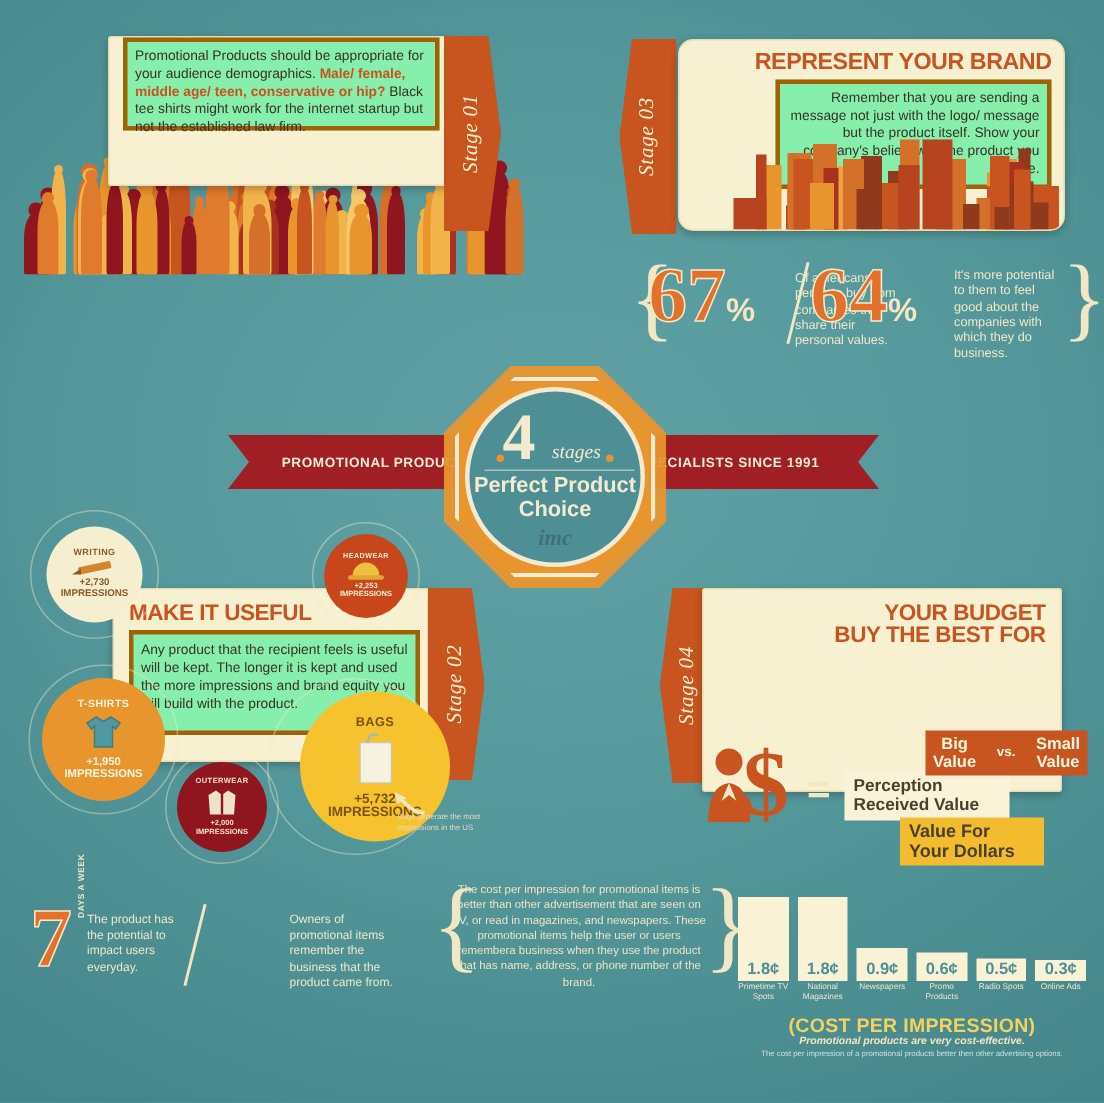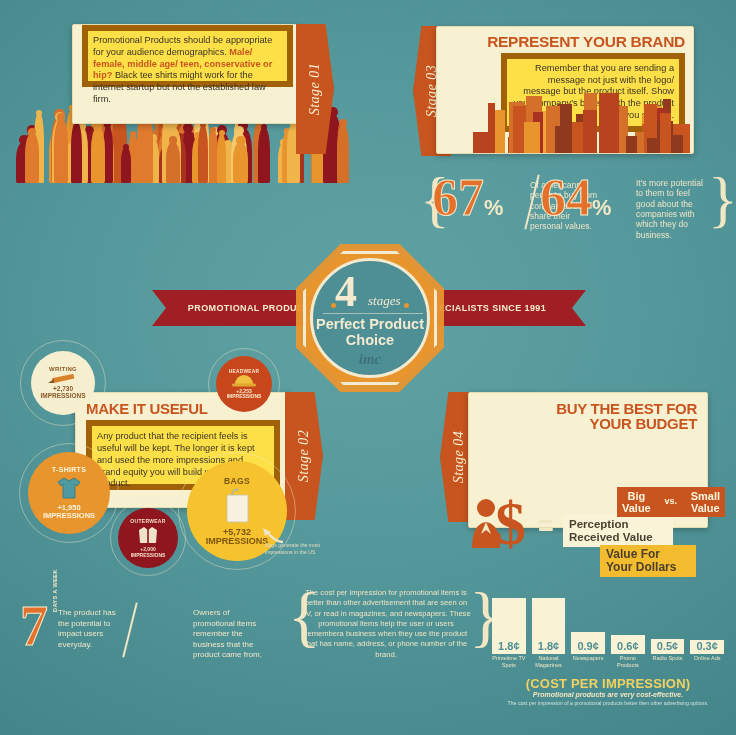--- a/index.html
+++ b/index.html
@@ -24,22 +24,22 @@
   }
   .panel-title {
     color: #c8551f;
     font-weight: bold;
     letter-spacing: -.3px;
     line-height: 1.02;
   }
   .panel-body {
     color: #3a3226;
     line-height: 1.28;
-    background: #fde047;
-    border: 6px solid #a16207;
+    background: #86efac;
+    border: 3px solid #a16207;
   }
   .hl { color: #c8551f; font-weight: bold; }
 
   
   .stage-tab {
     background: #c8551f;
     color: #f7f1d2;
     font-style: italic;
     font-family: "Liberation Serif", serif;
     font-size: 14px;
@@ -285,21 +285,21 @@
       <span>Promotional Products should be appropriate for your audience demographics. </span><span class="hl">Male/ female, middle age/ teen, conservative or hip?</span><span> Black tee shirts might work for the internet startup but not the established law firm.</span>
     </div>
   </div>
   <div class="abs stage-tab tab-right" style="left:296px;top:24px;width:38px;height:130px;">
     <span>Stage 01</span>
   </div>
 
   <div class="abs stage-tab tab-left" style="left:413px;top:26px;width:38px;height:130px;">
     <span>Stage 03</span>
   </div>
-  <div class="abs panel" style="left:436px;top:26px;width:258px;height:128px;border-radius:2px;overflow:hidden;padding-left:26px;">
+  <div class="abs panel" style="left:452px;top:26px;width:258px;height:128px;border-radius:10px;overflow:hidden;padding-left:26px;">
     <div class="panel-title" style="font-size:15.5px;padding:7px 8px 3px 0;text-align:right;">REPRESENT YOUR BRAND</div>
     <div class="panel-body" style="margin:0 8px 0 38px;padding:4px 5px;font-size:9.2px;text-align:right;">Remember that you are sending a message not just with the logo/ message but the product itself. Show your company's beliefs with the product you choose.</div>
     <div id="city" style="position:absolute;left:0;bottom:0;width:100%;height:62px;">
         <div class="bldg" style="left: 226.422px; width: 7.79681px; height: 54.1969px; background: rgb(143, 58, 29);"></div>
         <div class="bldg" style="left: 138.947px; width: 14.1647px; height: 39.1824px; background: rgb(143, 58, 29);"></div>
         <div class="bldg" style="left: 55.7936px; width: 12.1788px; height: 43.0978px; background: rgb(232, 149, 46);"></div>
         <div class="bldg" style="left: 207.702px; width: 17.7401px; height: 46.8075px; background: rgb(232, 149, 46);"></div>
         <div class="bldg" style="left: 210.967px; width: 16.676px; height: 29.3238px; background: rgb(240, 163, 60);"></div>
         <div class="bldg" style="left: 234.11px; width: 19.1838px; height: 28.9183px; background: rgb(200, 85, 31);"></div>
         <div class="bldg" style="left: 204.536px; width: 11.6094px; height: 37.5663px; background: rgb(232, 149, 46);"></div>
@@ -428,21 +428,21 @@
     <div class="cat" style="font-size:5px;">OUTERWEAR</div>
     <svg width="24" height="22" viewBox="0 0 24 22">
       <path d="M8 3 L3 6 L4 19 L20 19 L21 6 L16 3 L12 6 Z" fill="#f0e2c8"></path>
       <rect x="11.2" y="3" width="1.6" height="16" fill="#8f151f"></rect>
     </svg>
     <div class="num" style="font-size:5px;margin-top:1px;">+2,000</div>
     <div class="num" style="font-size:5px;">IMPRESSIONS</div>
   </div>
 
   <div class="abs ring" style="left:178px;top:452px;width:118px;height:118px;"></div>
-  <div class="abs imp" style="left:187px;top:461px;width:100px;height:100px;background:#f6c22e;color:#7a5510;">
+  <div class="abs imp" style="left:200px;top:461px;width:100px;height:100px;background:#f6c22e;color:#7a5510;">
     <div class="cat" style="font-size:8.5px;">BAGS</div>
     <svg width="34" height="40" viewBox="0 0 34 40">
       <rect x="7" y="9" width="21" height="27" rx="1" fill="#f7f2e0" stroke="#cfc6ab" stroke-width="1"></rect>
       <path d="M12 9 Q13 2 19 4" fill="none" stroke="#9fb9b4" stroke-width="1.4"></path>
     </svg>
     <div class="num" style="font-size:9px;margin-top:2px;">+5,732</div>
     <div class="num" style="font-size:9px;">IMPRESSIONS</div>
   </div>
 
   <div class="abs" style="left:259px;top:520px;width:26px;height:26px;">
@@ -451,22 +451,22 @@
       <polygon points="4,8 12,12 6,16" fill="#f0e6c6"></polygon>
     </svg>
   </div>
   <div class="abs" style="left:265px;top:542px;width:58px;color:#e4dcbe;font-size:5.2px;line-height:1.35;">Bags generate the most impressions in the US</div>
 
   <div class="abs stage-tab tab-left" style="left:440px;top:392px;width:38px;height:130px;">
     <span>Stage 04</span>
   </div>
   <div class="abs panel" style="left:468px;top:392px;width:240px;height:136px;border-radius:2px;">
     <div class="panel-title" style="font-size:15px;padding:8px 10px 3px 0;text-align:right;">
+      <div>YOUR BUDGET</div>
       <div>BUY THE BEST FOR</div>
-      <div>YOUR BUDGET</div>
     </div>
   </div>
 
   <div class="abs" style="left:466px;top:496px;width:44px;height:56px;">
     <svg width="44" height="56" viewBox="0 0 44 56">
       <circle cx="20" cy="12" r="9" fill="#c8551f"></circle>
       <path d="M6 52 Q6 28 20 26 Q34 28 34 52 Z" fill="#c8551f"></path>
       <path d="M20 26 L15 38 L20 34 L25 38 Z" fill="#f3e7c6"></path>
     </svg>
   </div>

